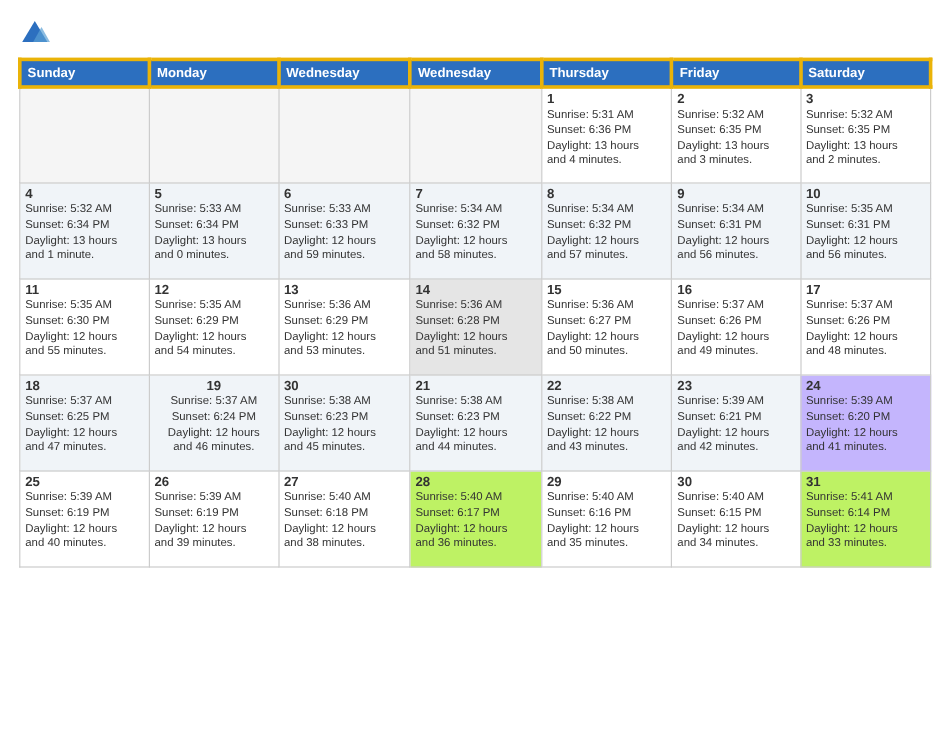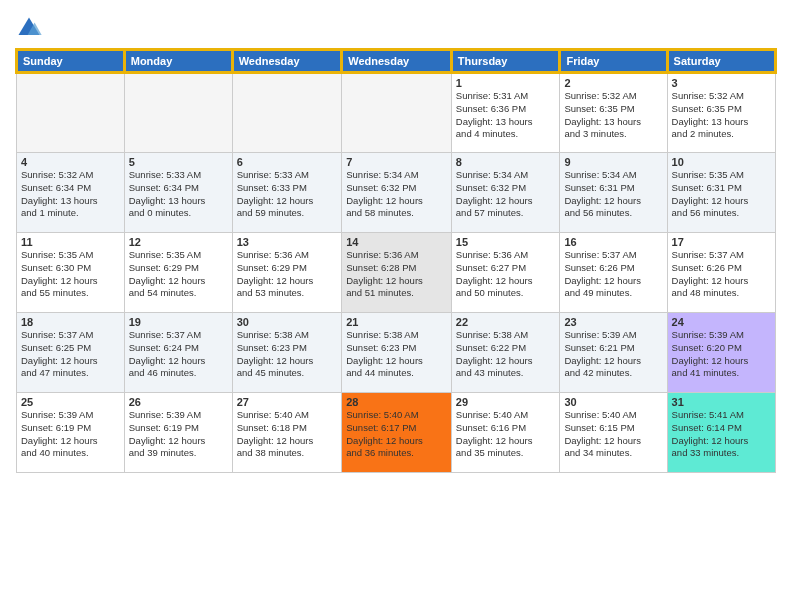--- a/index.html
+++ b/index.html
@@ -259,21 +259,21 @@
           </td>
         </tr>
         <tr>
           <td style="background: rgb(240, 244, 248);">
             <span class="day-number">18</span>
             <div class="day-info" style="white-space: pre-line;">Sunrise: 5:37 AM
 Sunset: 6:25 PM
 Daylight: 12 hours
 and 47 minutes.</div>
           </td>
-          <td style="background: rgb(240, 244, 248);">
+          <td style="background: rgb(240, 244, 248); text-align: center;">
             <span class="day-number">19</span>
             <div class="day-info" style="white-space: pre-line;">Sunrise: 5:37 AM
 Sunset: 6:24 PM
 Daylight: 12 hours
 and 46 minutes.</div>
           </td>
           <td style="background: rgb(240, 244, 248);">
             <span class="day-number">30</span>
             <div class="day-info" style="white-space: pre-line;">Sunrise: 5:38 AM
 Sunset: 6:23 PM
@@ -324,42 +324,42 @@
 Daylight: 12 hours
 and 39 minutes.</div>
           </td>
           <td style="background: rgb(255, 255, 255);">
             <span class="day-number">27</span>
             <div class="day-info" style="white-space: pre-line;">Sunrise: 5:40 AM
 Sunset: 6:18 PM
 Daylight: 12 hours
 and 38 minutes.</div>
           </td>
-          <td style="background: #f97316;">
+          <td style="background: #bef264;">
             <span class="day-number">28</span>
             <div class="day-info" style="white-space: pre-line;">Sunrise: 5:40 AM
 Sunset: 6:17 PM
 Daylight: 12 hours
 and 36 minutes.</div>
           </td>
           <td style="background: rgb(255, 255, 255);">
             <span class="day-number">29</span>
             <div class="day-info" style="white-space: pre-line;">Sunrise: 5:40 AM
 Sunset: 6:16 PM
 Daylight: 12 hours
 and 35 minutes.</div>
           </td>
           <td style="background: rgb(255, 255, 255);">
             <span class="day-number">30</span>
             <div class="day-info" style="white-space: pre-line;">Sunrise: 5:40 AM
 Sunset: 6:15 PM
 Daylight: 12 hours
 and 34 minutes.</div>
           </td>
-          <td style="background: #5eead4;">
+          <td style="background: #bef264;">
             <span class="day-number">31</span>
             <div class="day-info" style="white-space: pre-line;">Sunrise: 5:41 AM
 Sunset: 6:14 PM
 Daylight: 12 hours
 and 33 minutes.</div>
           </td>
         </tr>
       </tbody>
   </table>
 </div>

